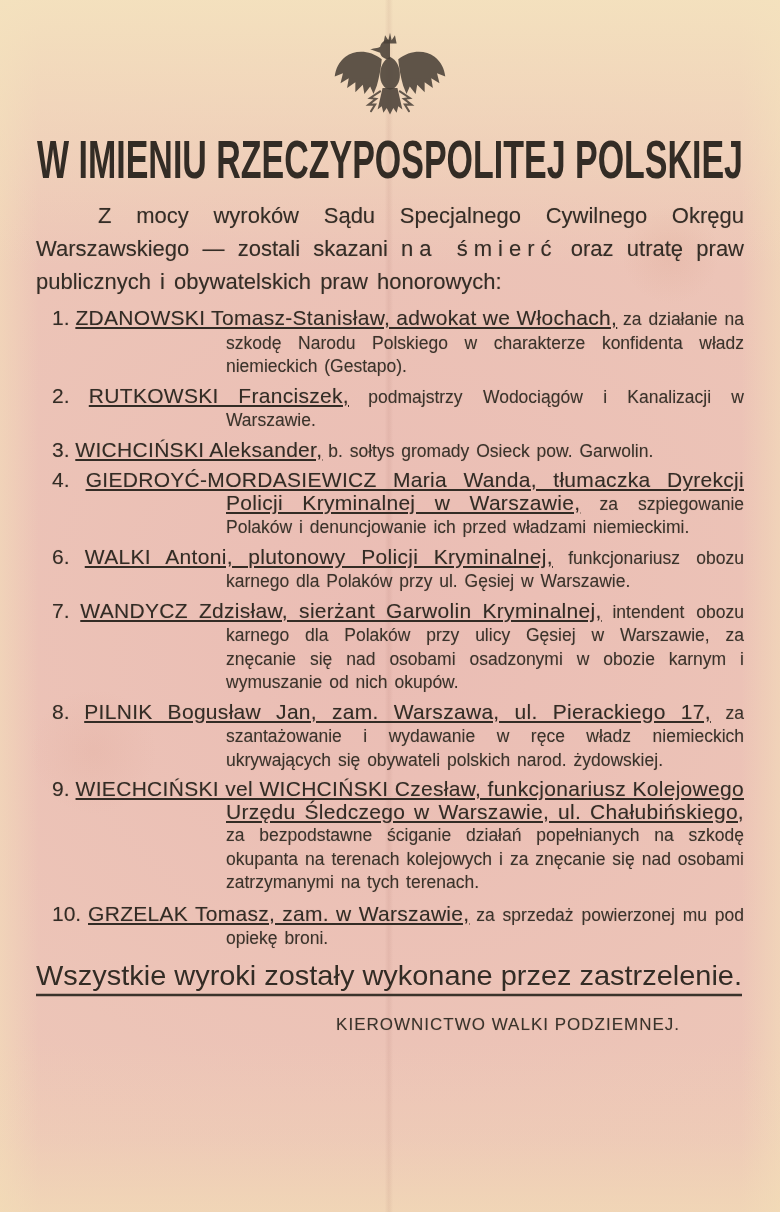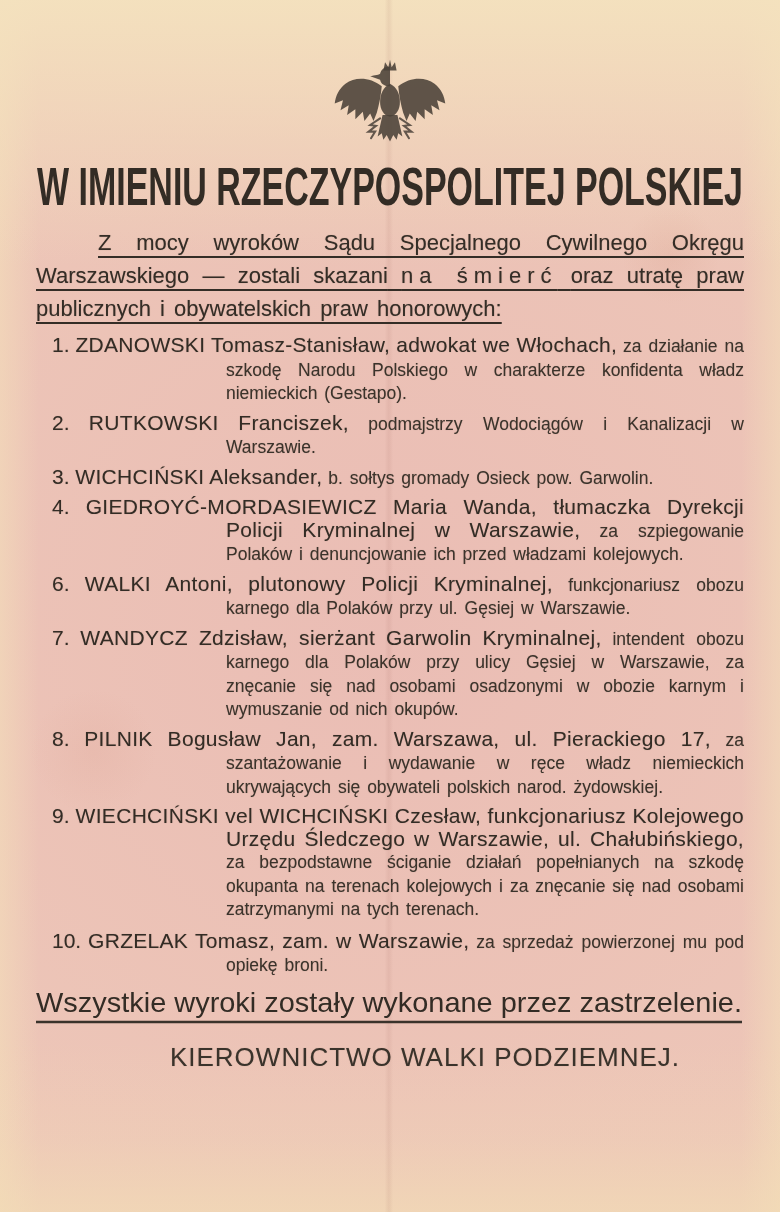--- a/index.html
+++ b/index.html
@@ -10,43 +10,43 @@
     background-color:#edc4b8;
     background-image:
       linear-gradient(90deg, rgba(150,90,80,0) 49.3%, rgba(150,90,80,.10) 49.85%, rgba(150,90,80,0) 50.4%),
       radial-gradient(circle 70px at 86% 21%, rgba(205,140,115,.14), rgba(205,140,115,0) 70%),
       radial-gradient(circle 90px at 12% 62%, rgba(205,130,110,.10), rgba(205,130,110,0) 70%),
       linear-gradient(180deg, rgba(244,226,190,.95) 0%, rgba(244,226,190,.55) 9%, rgba(244,226,190,0) 22%),
       linear-gradient(0deg, rgba(242,220,182,.70) 0%, rgba(242,220,182,.25) 6%, rgba(242,220,182,0) 14%),
       linear-gradient(90deg, rgba(244,224,186,.55) 0%, rgba(244,224,186,0) 5%, rgba(244,224,186,0) 95%, rgba(244,224,186,.55) 100%),
       radial-gradient(ellipse 95% 60% at 50% 52%, rgba(234,188,180,.9), rgba(236,197,182,.45) 70%, rgba(240,212,180,.15) 100%);
   }
-  .page{padding:16px 36px 0 36px;margin-top:43px;}
+  .page{padding:32px 36px 0 36px;}
   .emblem{display:block;margin:0 auto 2px auto;}
   .title-svg{display:block;margin:2px auto 0 auto;}
   .intro{
     font-size:22px;line-height:33px;margin:10px 0 0 0;
     text-align:justify;text-indent:62px;word-spacing:3px;
-    text-decoration:underline;text-decoration-thickness:2px;text-underline-offset:6px;
+    text-decoration-thickness:2px;text-underline-offset:6px;
     color:#342d26;text-shadow:0 0 1px rgba(70,55,45,.35);
   }
   .sperr{letter-spacing:6px;}
   .items{margin-top:9px;}
   .item{
     margin:0 0 7px 0;padding-left:190px;text-indent:-174px;
     text-align:justify;font-size:21px;line-height:22.5px;
     color:#332c25;text-shadow:0 0 1px rgba(70,55,45,.3);
   }
   .item .num{display:inline;}
-  .item .big{display:inline;letter-spacing:.3px;}
+  .item .big{display:inline;letter-spacing:.3px;text-decoration:underline;}
   .item .small{display:inline;font-size:17.5px;color:#3b332b;word-spacing:2px;}
   .closing-svg{display:block;margin:9px auto 0 auto;}
   .signature{
     margin:14px 64px 0 0;text-align:right;
-    font-size:26px;letter-spacing:1px;color:#3a332b;
+    font-size:17px;letter-spacing:1px;color:#3a332b;
     text-shadow:0 0 1px rgba(70,55,45,.3);
   }
   svg text{font-family:"Liberation Sans","DejaVu Sans",sans-serif;}
 </style>
 </head>
 <body>
 
 <div class="page">
 
   <svg class="emblem" width="116" height="99" viewBox="0 0 140 120" aria-hidden="true">
@@ -77,21 +77,21 @@
       <span class="big">ZDANOWSKI Tomasz-Stanisław, adwokat we Włochach,</span>
       <span class="small">za działanie na szkodę Narodu Polskiego w charakterze konfidenta władz niemieckich (Gestapo).</span></p>
     <p class="item"><span class="num">2.</span>
       <span class="big">RUTKOWSKI Franciszek,</span>
       <span class="small">podmajstrzy Wodociągów i Kanalizacji w Warszawie.</span></p>
     <p class="item"><span class="num">3.</span>
       <span class="big">WICHCIŃSKI Aleksander,</span>
       <span class="small">b. sołtys gromady Osieck pow. Garwolin.</span></p>
     <p class="item"><span class="num">4.</span>
       <span class="big">GIEDROYĆ-MORDASIEWICZ Maria Wanda, tłumaczka Dyrekcji Policji Kryminalnej w Warszawie,</span>
-      <span class="small">za szpiegowanie Polaków i denuncjowanie ich przed władzami kolejowych.</span></p>
+      <span class="small">za szpiegowanie Polaków i denuncjowanie ich przed władzami niemieckimi.</span></p>
     <p class="item"><span class="num">6.</span>
       <span class="big">WALKI Antoni, plutonowy Policji Kryminalnej,</span>
       <span class="small">funkcjonariusz obozu karnego dla Polaków przy ul. Gęsiej w Warszawie.</span></p>
     <p class="item"><span class="num">7.</span>
       <span class="big">WANDYCZ Zdzisław, sierżant Garwolin Kryminalnej,</span>
       <span class="small">intendent obozu karnego dla Polaków przy ulicy Gęsiej w Warszawie, za znęcanie się nad osobami osadzonymi w obozie karnym i wymuszanie od nich okupów.</span></p>
     <p class="item"><span class="num">8.</span>
       <span class="big">PILNIK Bogusław Jan, zam. Warszawa, ul. Pierackiego 17,</span>
       <span class="small">za szantażowanie i wydawanie w ręce władz niemieckich ukrywających się obywateli polskich narod. żydowskiej.</span></p>
     <p class="item"><span class="num">9.</span>

